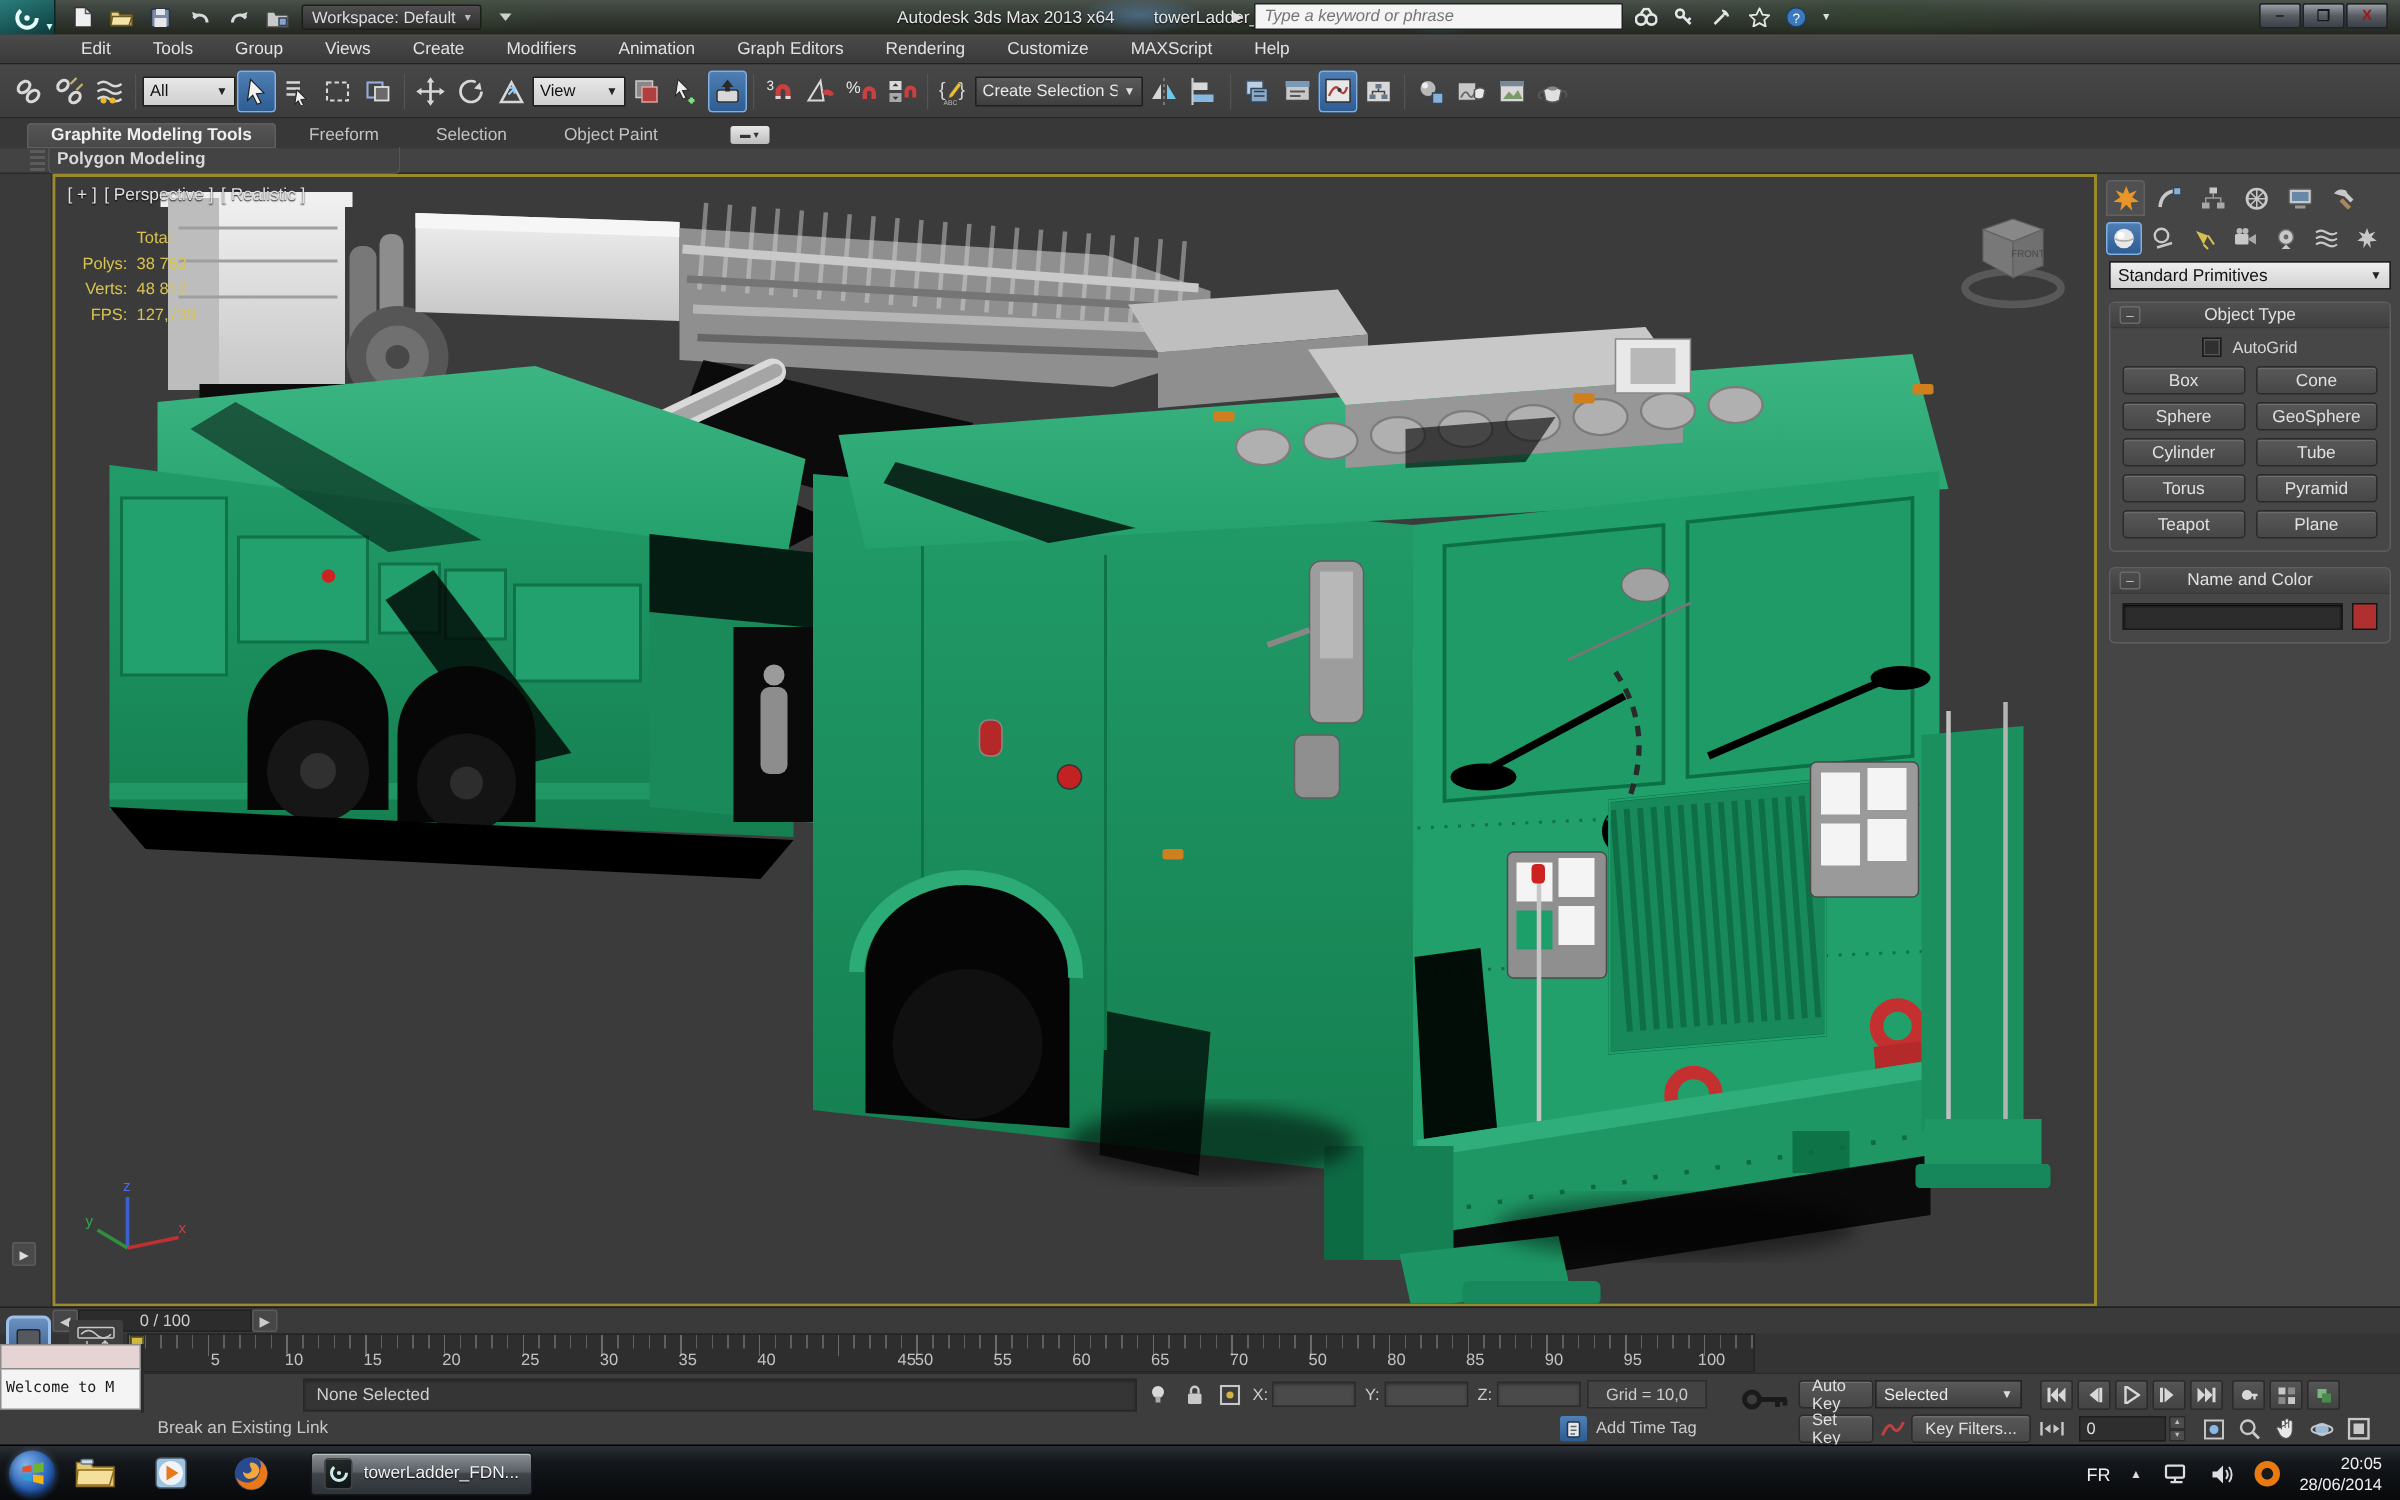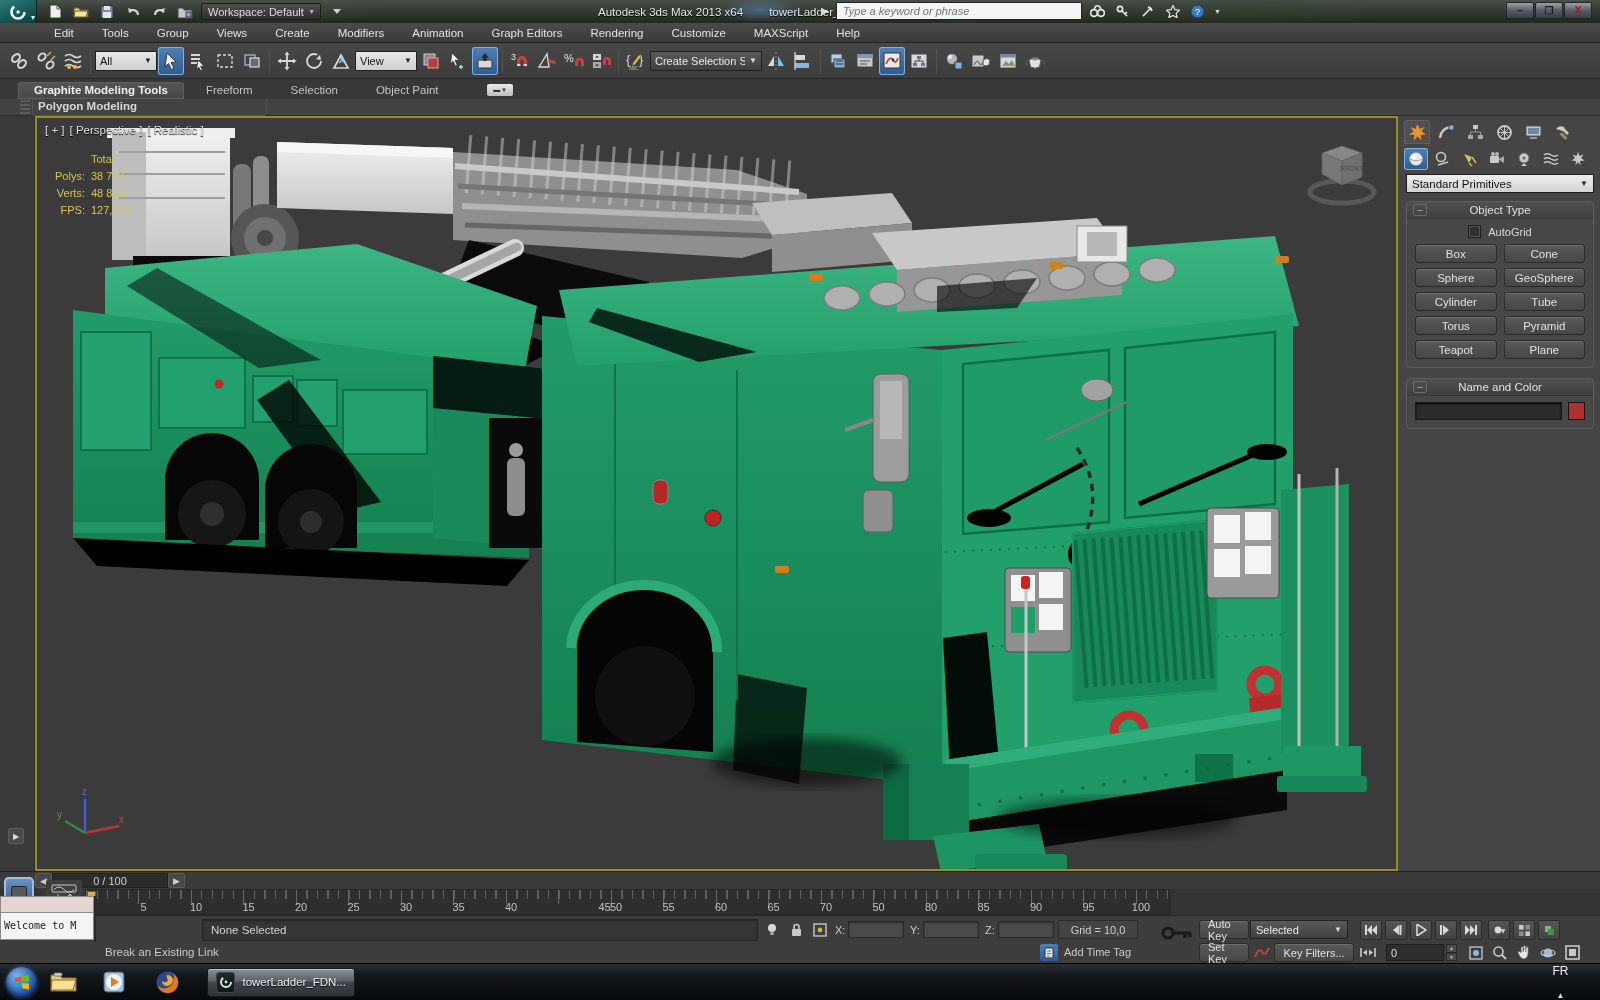--- a/index.html
+++ b/index.html
@@ -193,21 +193,21 @@
     background:radial-gradient(circle at 35% 30%, #7fb3e8, #2a62b8 55%, #0b2a60 100%);
     box-shadow:inset 0 -2px 4px rgba(0,0,0,.6), 0 0 4px rgba(120,180,255,.35);
     display:flex; align-items:center; justify-content:center; }
   .tb-app { width:52px; height:34px; display:flex; align-items:center; justify-content:center; border-radius:3px; }
   .task-btn { margin-left:14px; width:148px; height:29px; border-radius:3px;
     background:linear-gradient(180deg,#8b9097 0%,#5b6067 45%,#3f444a 50%,#2e3338 100%);
     border:1px solid #15181c; box-shadow:inset 0 1px 0 rgba(255,255,255,.45); display:flex; align-items:center;
     gap:7px; padding:0 8px; color:#f2f2f2; font-size:11.5px; text-shadow:0 1px 1px #000; }
   .task-ico { width:21px; height:21px; background:linear-gradient(160deg,#262b2b,#0d1414); border-radius:3px;
     border:1px solid #444; display:flex; align-items:center; justify-content:center; }
-  .tray { position:absolute; right:0; top:0; height:37px; display:flex; align-items:center; gap:13px; padding-right:12px;flex-direction:column; }
+  .tray { position:absolute; right:0; top:0; height:37px; display:flex; align-items:center; gap:13px; padding-right:12px; }
   .tray .lang { color:#eee; font-size:12px; }
   .tray .chev { color:#ddd; font-size:8px; }
   .clock { text-align:right; color:#f0f0f0; font-size:11px; line-height:14px; }
   .orange-dot { width:17px; height:17px; border-radius:50%;
     background:radial-gradient(circle at 50% 50%, #1a1a1a 0 30%, #e87a10 34% 100%); }
 
   .wedge-dn { display:inline-block; font-size:8px; color:#222; }
   input { outline:none; }
 </style>
 </head>

